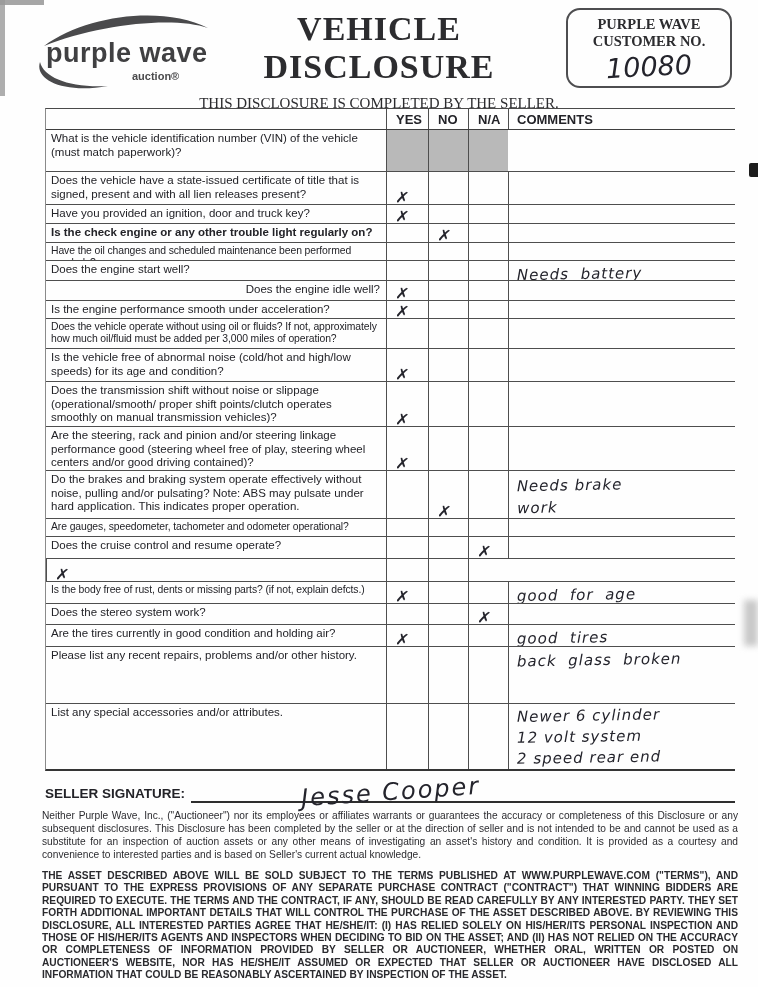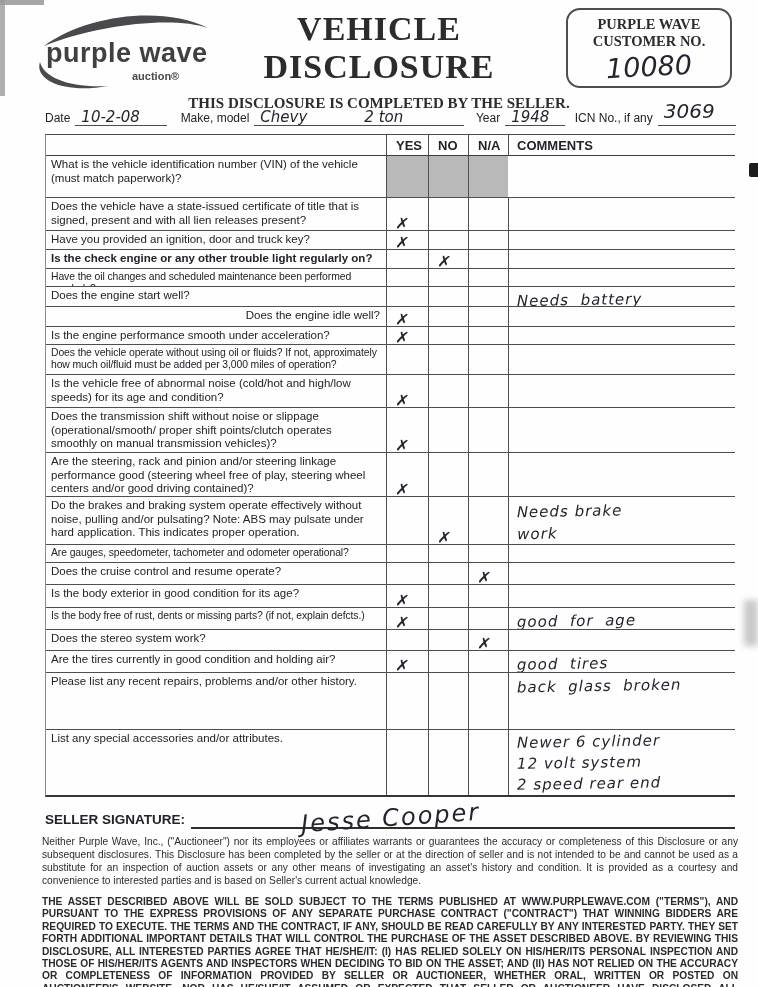--- a/index.html
+++ b/index.html
@@ -12,21 +12,21 @@
   .scan-smudge{position:absolute;right:0;top:600px;width:14px;height:46px;background:#c9c9c9;filter:blur(3px);}
 
   
   .header{position:relative;height:100px;}
   .logo{position:absolute;left:36px;top:12px;width:178px;height:80px;}
   .logo svg{position:absolute;left:0;top:0;}
   .logo-name{position:absolute;left:10px;top:26px;font-weight:bold;font-size:27px;letter-spacing:.5px;color:#404042;}
   .logo-sub{position:absolute;left:96px;top:58px;font-weight:bold;font-size:11px;color:#4a4a4c;}
   .title-block{position:absolute;left:188px;top:10px;width:382px;text-align:center;}
   .title{font-family:"Liberation Serif",serif;font-weight:bold;font-size:34px;letter-spacing:1px;word-spacing:10px;color:#2c2c2f;}
-  .subtitle{font-family:"Liberation Serif",serif;font-weight:bold;font-size:15px;margin-top:9px;color:#2c2c2f;}
+  .subtitle{font-family:"Liberation Serif",serif;font-weight:normal;font-size:15px;margin-top:9px;color:#2c2c2f;}
   .cust-box{position:absolute;right:26px;top:8px;width:166px;height:80px;border:2.5px solid #4e4e50;border-radius:14px;text-align:center;padding-top:6px;box-sizing:border-box;}
   .cust-line{font-family:"Liberation Serif",serif;font-weight:bold;font-size:14.5px;line-height:17px;color:#2c2c2f;}
   .cust-value{font-size:27px;margin-top:1px;transform:rotate(-3deg);}
 
   
   .hw{font-family:"DejaVu Sans",cursive;font-style:italic;color:#24242c;}
   .mark-x{display:inline-block;font-size:16px;transform:rotate(8deg) translateY(2px);line-height:1;}
 
   .intro{margin:2px 22px 0 45px;font-size:11.5px;line-height:1.3;color:#29292d;}
   .fieldrow{display:flex;align-items:flex-end;margin:7px 22px 0 45px;font-size:12px;white-space:nowrap;}
@@ -93,39 +93,20 @@
       <div class="subtitle">THIS DISCLOSURE IS COMPLETED BY THE SELLER.</div>
     </div>
     <div class="cust-box">
       <div class="cust-line">PURPLE WAVE</div>
       <div class="cust-line">CUSTOMER NO.</div>
       <div class="cust-value hw">10080</div>
     </div>
   </div>
 
 
-  <div class="fieldrow">
-    <span class="fl">Date</span>
-    <span class="blank b-date">
-        <span class="hw">10-2-08</span>
-      </span>
-    <span class="fl">Make, model</span>
-    <span class="blank b-make">
-        <span class="hw">Chevy</span>
-        <span class="hw hw-model">2 ton</span>
-      </span>
-    <span class="fl">Year</span>
-    <span class="blank b-year">
-        <span class="hw">1948</span>
-      </span>
-    <span class="fl">ICN No., if any</span>
-    <span class="blank b-icn">
-        <span class="hw hw-icn">3069</span>
-      </span>
-  </div>
 
   <div class="dtable">
     <div class="trow thead" style="height:21px">
       <div class="cell qcell"></div>
       <div class="cell mcell th">YES</div>
       <div class="cell mcell th">NO</div>
       <div class="cell mcell th">N/A</div>
       <div class="cell ccell">COMMENTS</div>
     </div>
     <div>
@@ -247,21 +228,20 @@
         <div class="trow" style="height: 22px;">
           <div class="cell qcell">Does the cruise control and resume operate?</div>
           <div class="cell mcell"></div>
           <div class="cell mcell"></div>
           <div class="cell mcell">
             <span class="hw mark-x">✗</span>
           </div>
           <div class="cell ccell"></div>
         </div>
         <div class="trow" style="height: 23px;">
-          <div class="cell qcell">Is the body exterior in good condition for its age?</div>
           <div class="cell mcell">
             <span class="hw mark-x">✗</span>
           </div>
           <div class="cell mcell"></div>
           <div class="cell mcell"></div>
           <div class="cell ccell"></div>
         </div>
         <div class="trow" style="height: 22px;">
           <div class="cell qcell q-small">Is the body free of rust, dents or missing parts? (if not, explain defcts.)</div>
           <div class="cell mcell">

